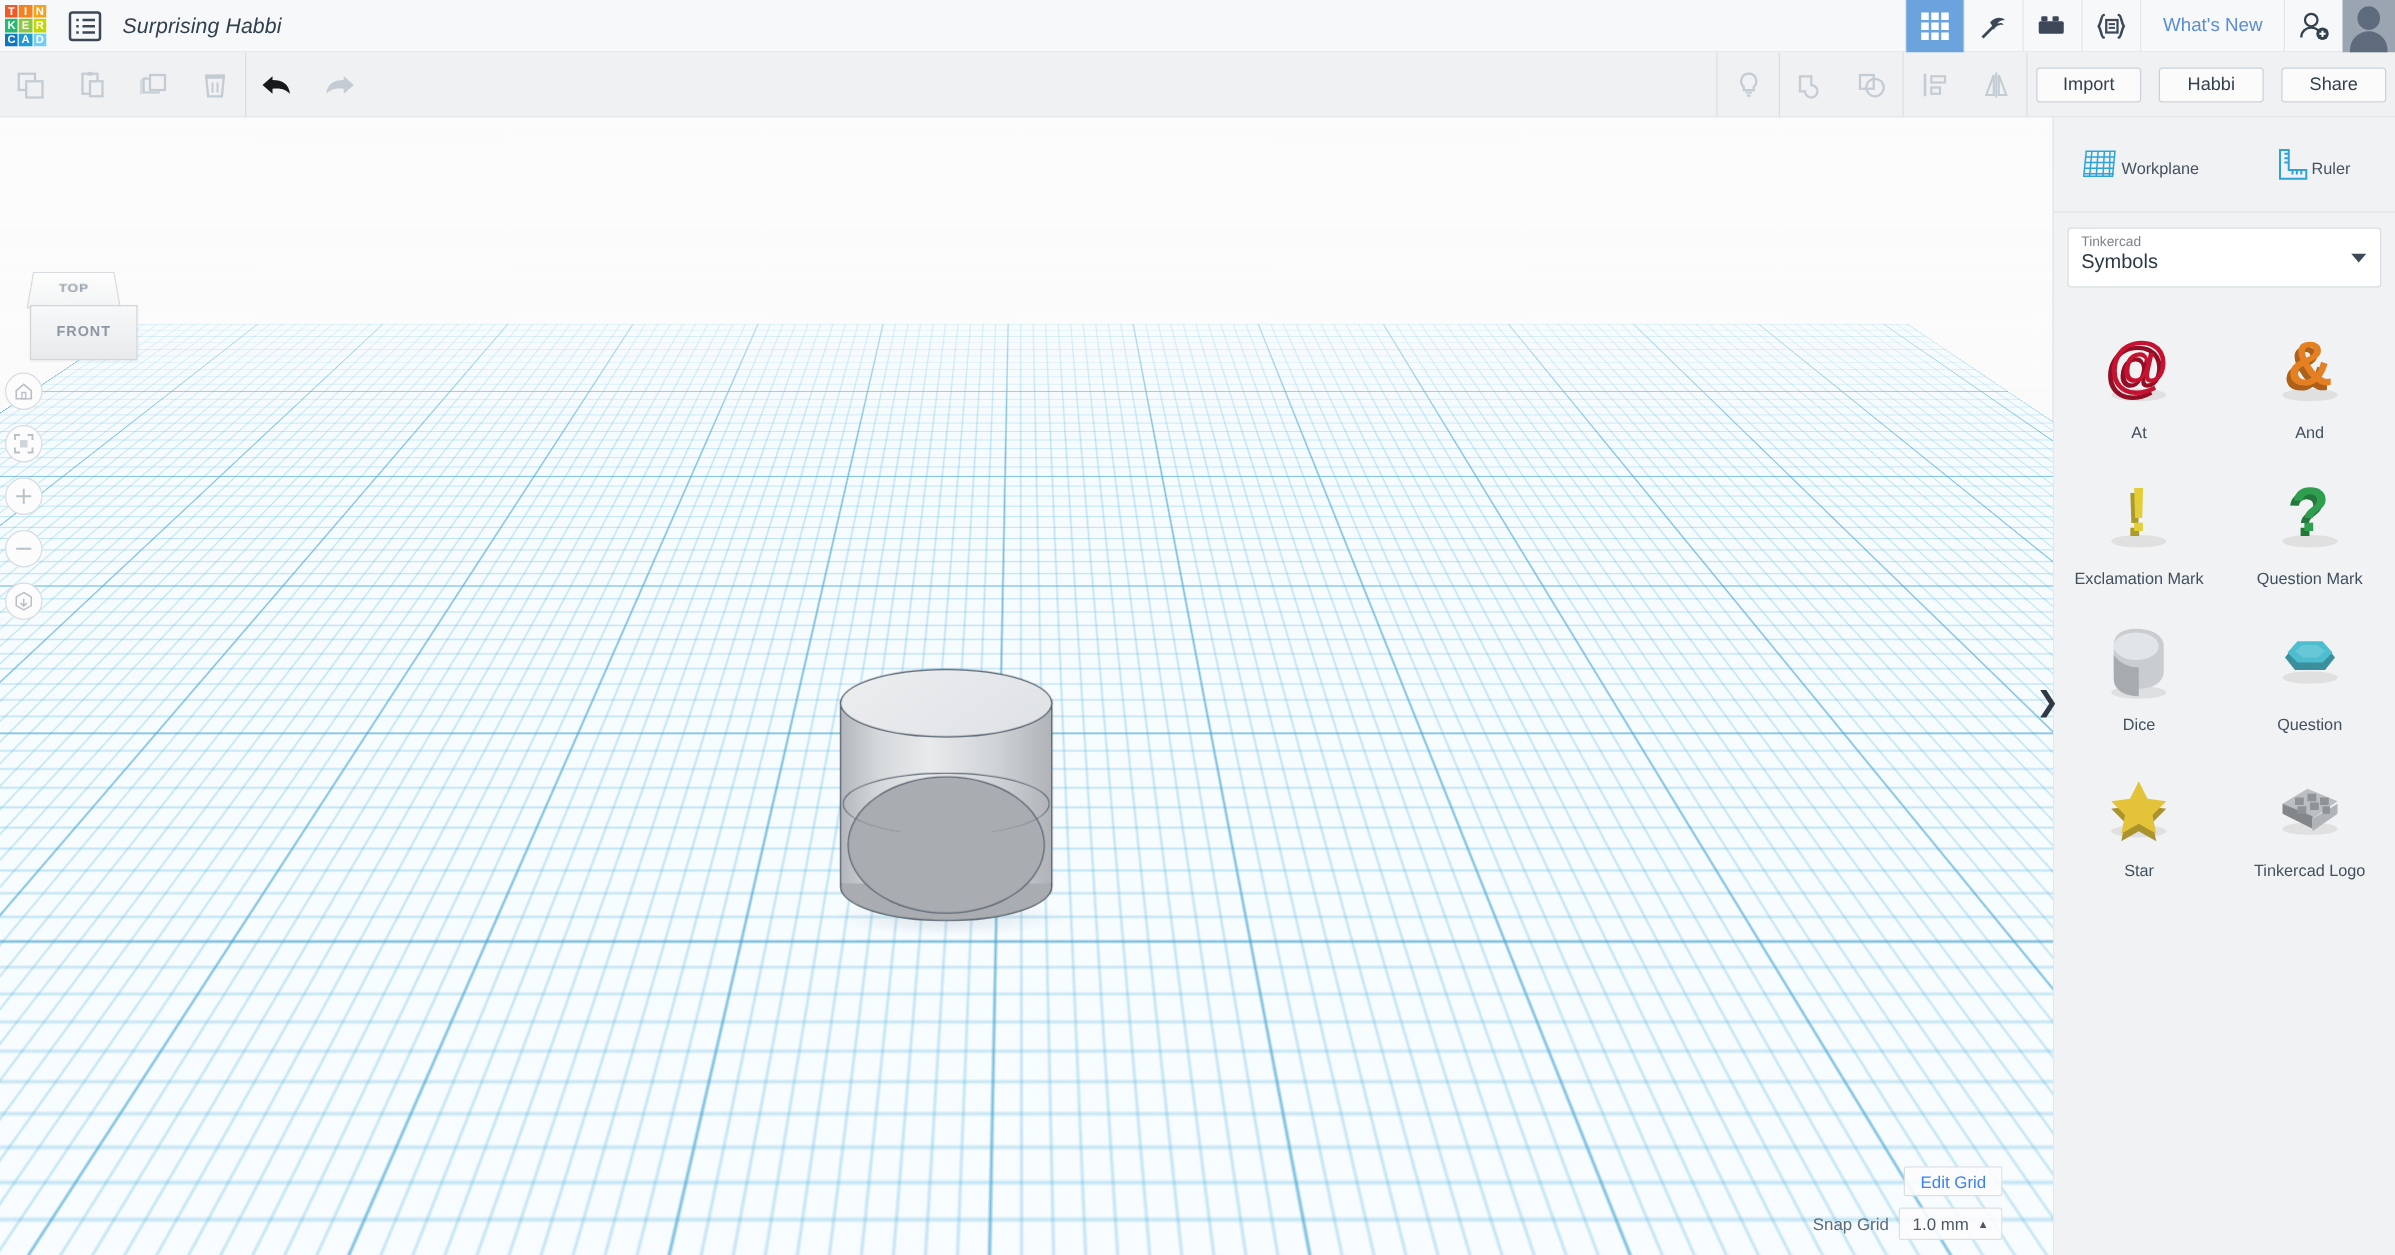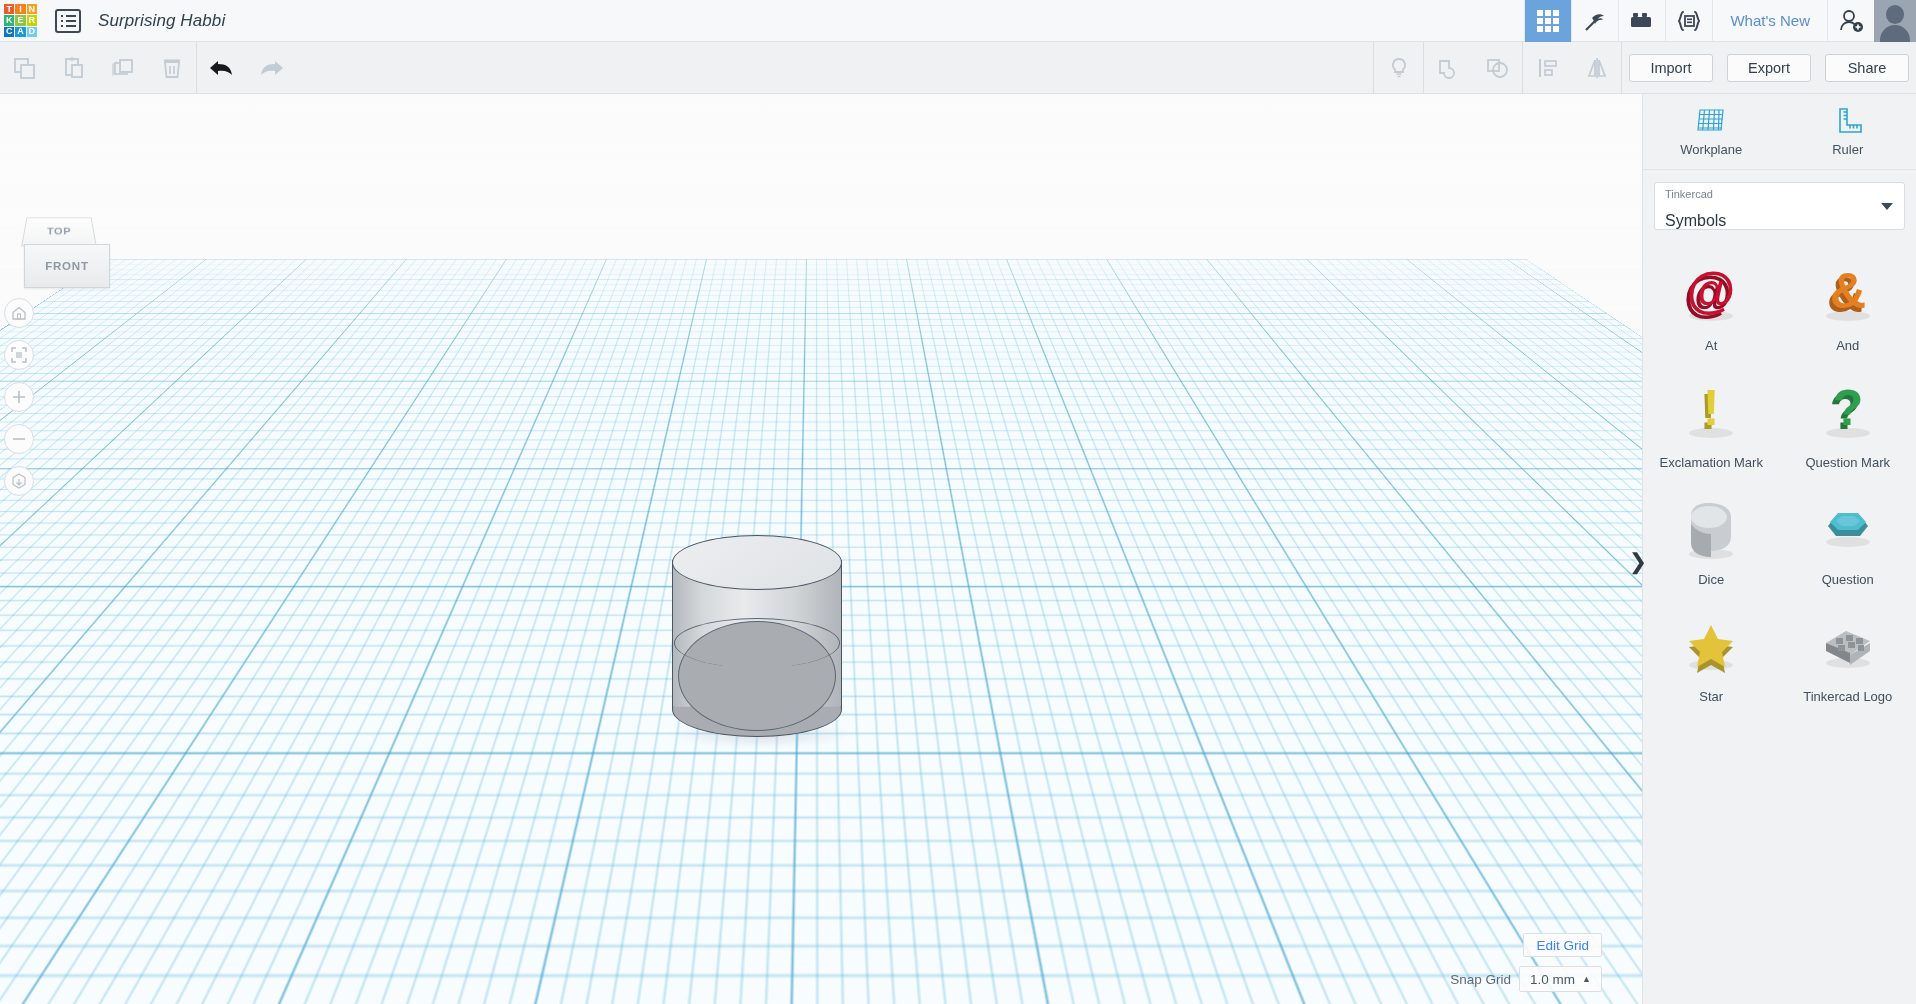--- a/index.html
+++ b/index.html
@@ -169,28 +169,28 @@
     display:flex; align-items:center; justify-content:center;
     font-size:22px; color:#2f3a45; cursor:pointer; z-index: 5;
   }
 
   
   .rpanel {
     position:absolute; left:1642px; top:94px; width:274px; height:910px;
     background:#f1f2f3; border-left:1px solid #dfe2e5;
   }
   .rp-tools { height:76px; display:flex; border-bottom:1px solid #e1e4e7; }
-  .rp-tool { flex:1; display:flex; flex-direction:column; align-items:center; justify-content:center; cursor:pointer; }
+  .rp-tool { flex:1; display:flex; flex-direction:row; align-items:center; justify-content:center; cursor:pointer; }
   .rp-tool span { font-size:13px; color:#44525f; margin-top:6px; }
   .rp-select {
     margin:12px 11px 0 11px; height:48px; background:#fff;
     border:1px solid #d9dde1; border-radius:3px; padding:5px 10px 0 10px; position:relative; cursor:pointer;
   }
   .rp-select .lbl { font-size:11px; color:#7a858f; }
-  .rp-select .val { font-size:16px; color:#2b3946; margin-top:12px; }
+  .rp-select .val { font-size:16px; color:#2b3946; margin-top:1px; }
   .caret { position:absolute; right:11px; top:20px; width:0; height:0;
     border-left:6px solid transparent; border-right:6px solid transparent; border-top:7px solid #3c4a57; }
   .shapegrid { padding:18px 0 0 0; display:grid; grid-template-columns:1fr 1fr; row-gap:8px; }
   .shapecell { display:flex; flex-direction:column; align-items:center; cursor:pointer; padding:8px 0 4px 0; }
   .shapecell .cap { font-size:13px; color:#41505e; margin-top:6px; text-align:center; }
   .thumb { width:76px; height:76px; display:flex; align-items:center; justify-content:center; }
 </style>
 </head>
 <body>
 
@@ -339,21 +339,21 @@
     </div>
     <div class="t2btn">
       <svg width="26" height="24" viewBox="0 0 26 24">
           <path d="M11 4L5 20h6z" stroke="#c3cbd3" stroke-width="1.7" fill="none"></path>
           <path d="M15 4l6 16h-6z" stroke="#c3cbd3" stroke-width="1.7" fill="none"></path>
           <path d="M13 2v20" stroke="#c3cbd3" stroke-width="1.7"></path>
         </svg>
     </div>
     <div class="t2sep"></div>
     <div class="txtbtn">Import</div>
-    <div class="txtbtn">Export</div>
+    <div class="txtbtn">Habbi</div>
     <div class="txtbtn">Share</div>
   </div>
 </div>
 
 <div class="canvas">
   <div class="plane"></div>
   <div class="plane-fade"></div>
 
   <div class="shape-shadow"></div>
   <div class="shape">

